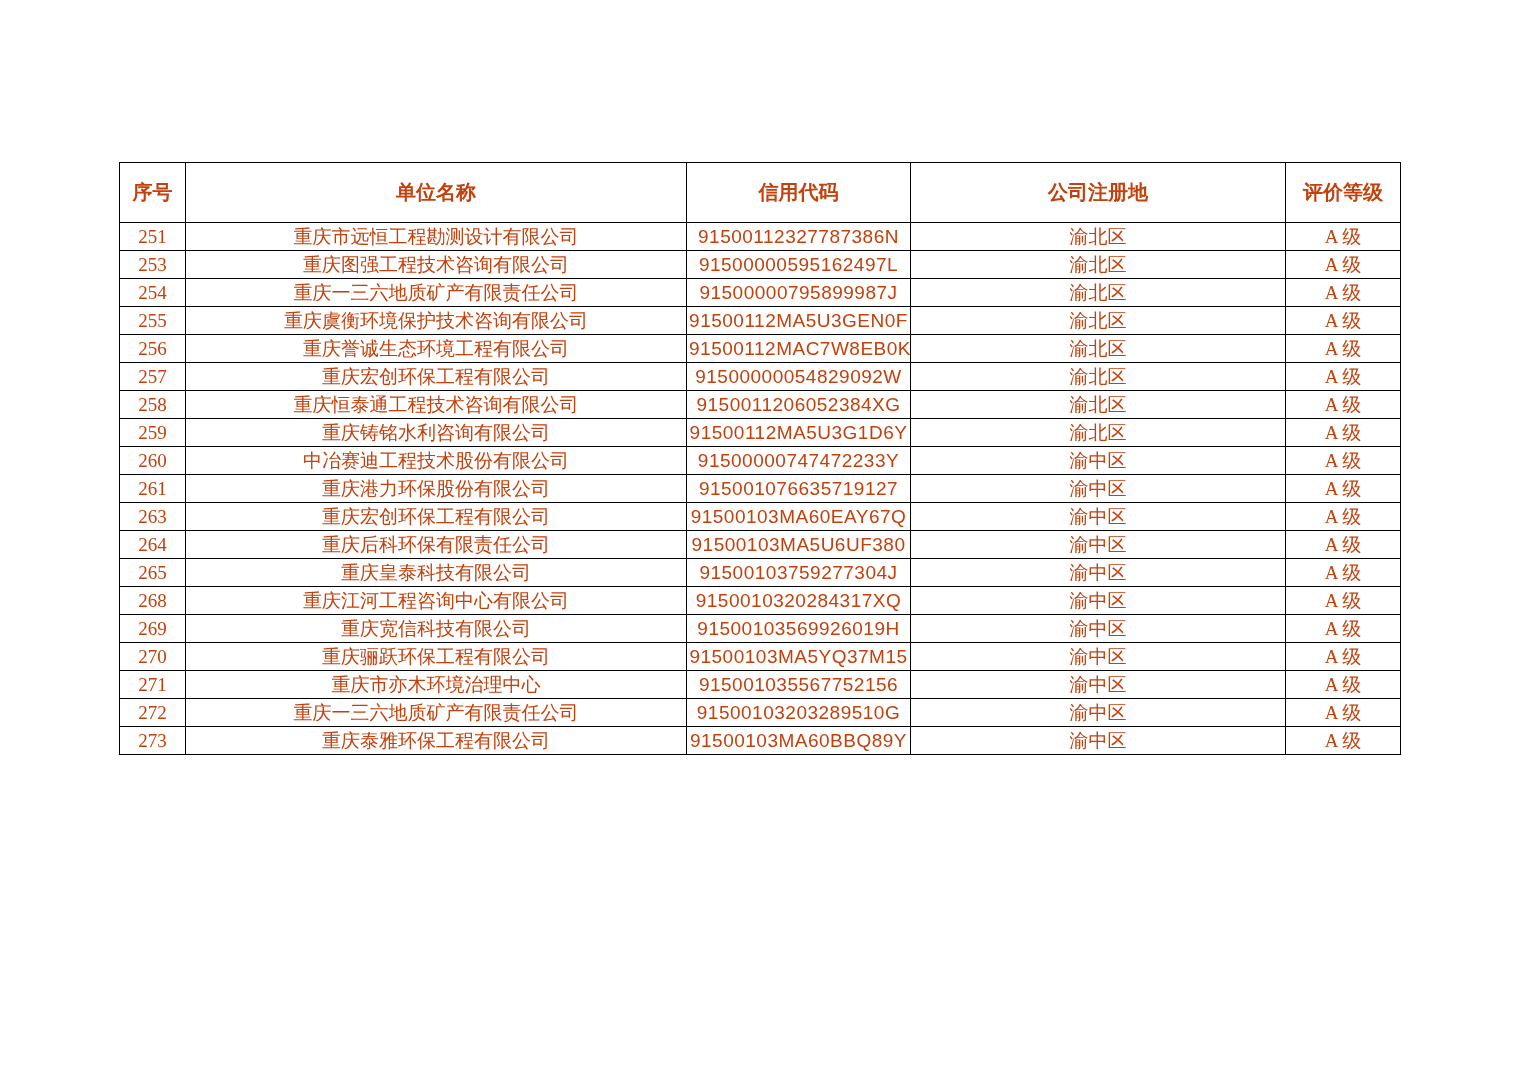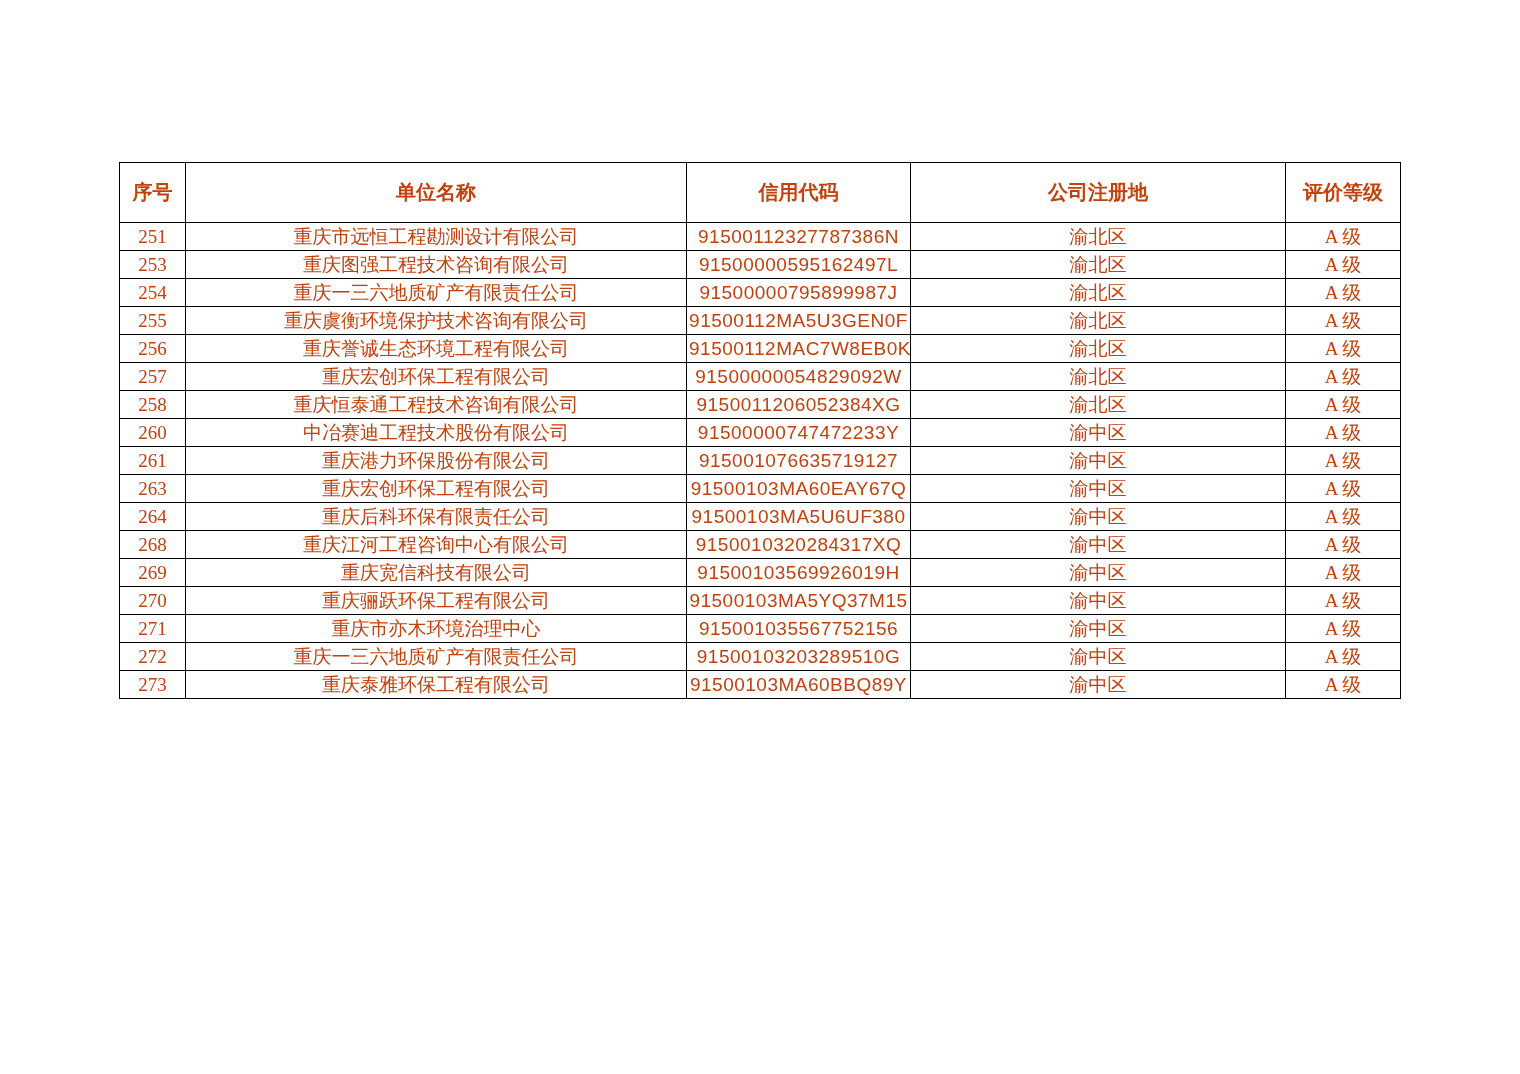--- a/index.html
+++ b/index.html
@@ -118,20 +118,27 @@
           <td>A 级</td>
         </tr>
         <tr>
           <td>258</td>
           <td>重庆恒泰通工程技术咨询有限公司</td>
           <td class="code-cell">9150011206052384XG</td>
           <td>渝北区</td>
           <td>A 级</td>
         </tr>
         <tr>
+          <td>259</td>
+          <td>重庆铸铭水利咨询有限公司</td>
+          <td class="code-cell">91500112MA5U3G1D6Y</td>
+          <td>渝北区</td>
+          <td>A 级</td>
+        </tr>
+        <tr>
           <td>260</td>
           <td>中冶赛迪工程技术股份有限公司</td>
           <td class="code-cell">91500000747472233Y</td>
           <td>渝中区</td>
           <td>A 级</td>
         </tr>
         <tr>
           <td>261</td>
           <td>重庆港力环保股份有限公司</td>
           <td class="code-cell">915001076635719127</td>
@@ -142,20 +149,27 @@
           <td>263</td>
           <td>重庆宏创环保工程有限公司</td>
           <td class="code-cell">91500103MA60EAY67Q</td>
           <td>渝中区</td>
           <td>A 级</td>
         </tr>
         <tr>
           <td>264</td>
           <td>重庆后科环保有限责任公司</td>
           <td class="code-cell">91500103MA5U6UF380</td>
+          <td>渝中区</td>
+          <td>A 级</td>
+        </tr>
+        <tr>
+          <td>265</td>
+          <td>重庆皇泰科技有限公司</td>
+          <td class="code-cell">91500103759277304J</td>
           <td>渝中区</td>
           <td>A 级</td>
         </tr>
         <tr>
           <td>268</td>
           <td>重庆江河工程咨询中心有限公司</td>
           <td class="code-cell">9150010320284317XQ</td>
           <td>渝中区</td>
           <td>A 级</td>
         </tr>

